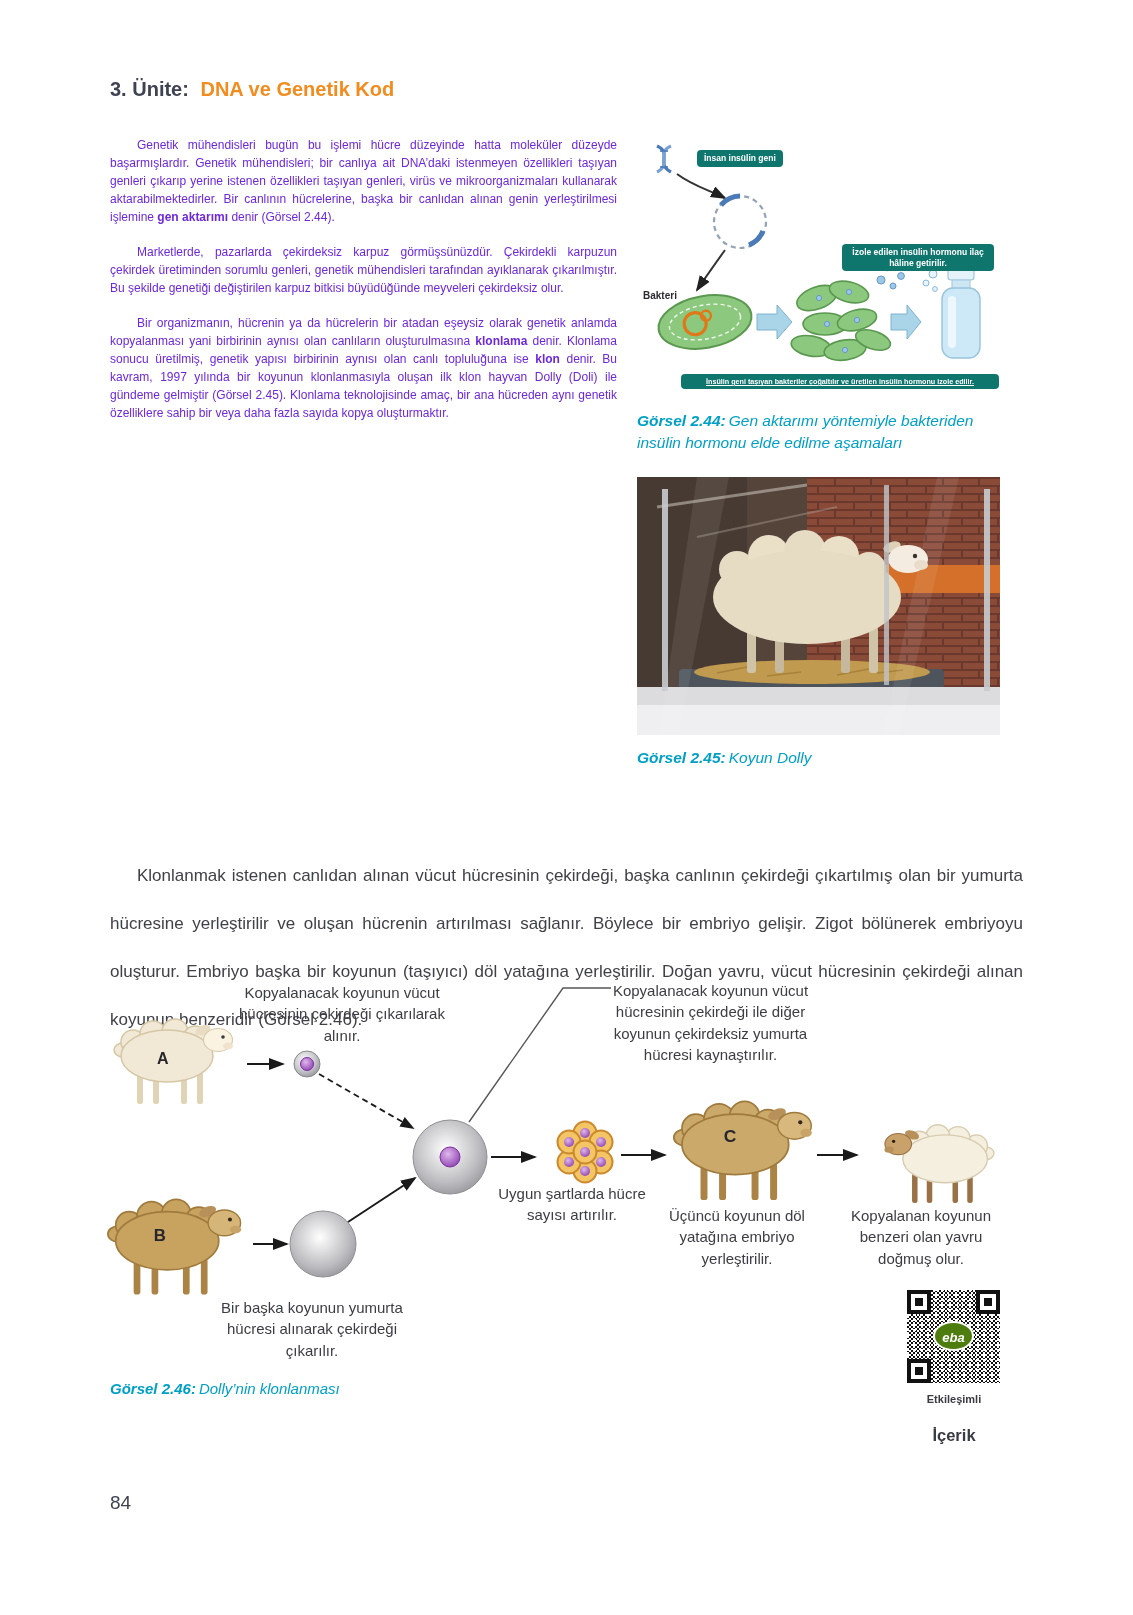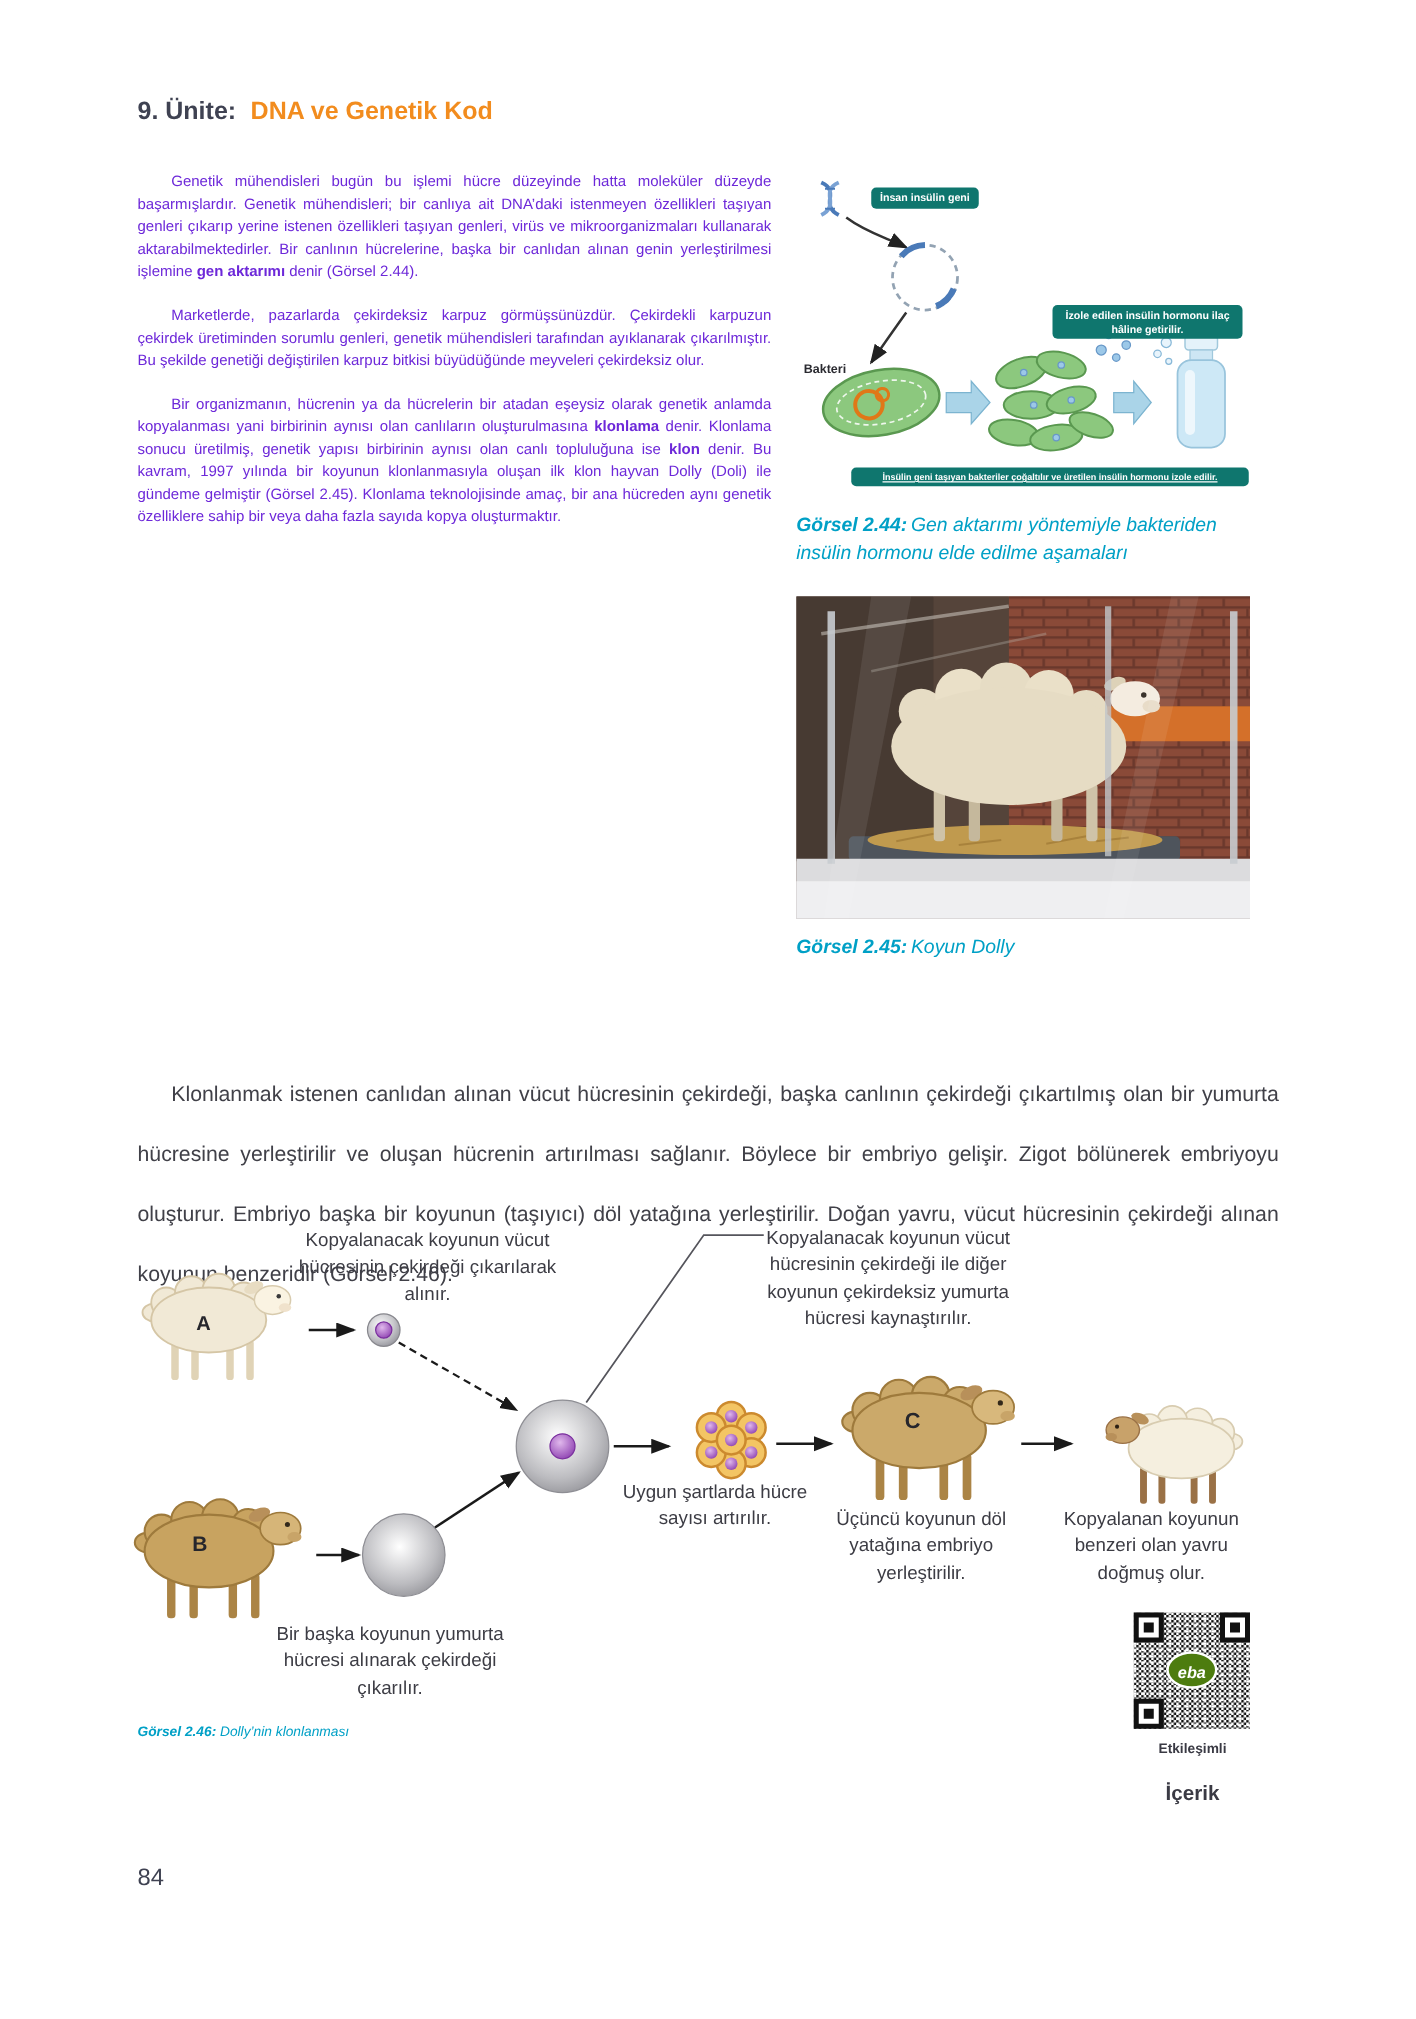--- a/index.html
+++ b/index.html
@@ -32,21 +32,21 @@
   .full-par p { font-size:17px; line-height:48px; text-align:justify; text-indent:27px;margin-top:34px; }
 
   .d-label { position:absolute; font-size:15px; line-height:1.42; text-align:center; color:#3c3c44; }
   .lbl-extract { left:228px; top:982px;  width:228px; }
   .lbl-fuse    { left:588px; top:980px;  width:245px; }
   .lbl-divide  { left:498px; top:1183px; width:148px; }
   .lbl-implant { left:652px; top:1205px; width:170px; }
   .lbl-born    { left:836px; top:1205px; width:170px; }
   .lbl-egg     { left:212px; top:1297px; width:200px; }
 
-  .caption-246 { left:110px; top:1380px; width:420px; font-size:11px; font-style:italic;
+  .caption-246 { left:110px; top:1380px; width:420px; font-size:15px; font-style:italic;
                  color:#00a0c6; }
   .caption-246 b { margin-right:3px; }
 
   .qr-wrap { left:905px; top:1288px; width:97px; height:97px; }
   .eba-logo { position:absolute; left:28px; top:33px; width:41px; height:30px;
               background:#4d7c0f; border-radius:50%; color:#fff; font-style:italic;
               font-weight:bold; font-size:13px; text-align:center; line-height:30px;
               border:2px solid #fff; }
   .etk1 { left:878px; top:1393px; width:152px; text-align:center; font-size:11px;
           font-weight:bold; color:#3a3a44; }
@@ -54,21 +54,21 @@
           font-weight:bold; color:#3a3a44; }
 
   .pagenum { left:110px; top:1492px; font-size:19px; color:#3f4252; }
 </style>
 </head>
 <body>
 
 <div class="page">
 
   <div class="abs header">
-    <span class="unit">9. Ünite:</span>
+    <span class="unit">3. Ünite:</span>
     <span class="title">DNA ve Genetik Kod</span>
   </div>
 
   <div class="abs col-left">
     <p class="body"><span>Genetik mühendisleri bugün bu işlemi hücre düzeyinde hatta moleküler düzeyde başarmışlardır. Genetik mühendisleri; bir canlıya ait DNA’daki istenmeyen özellikleri taşıyan genleri çıkarıp yerine istenen özellikleri taşıyan genleri, virüs ve mikroorganizmaları kullanarak aktarabilmektedirler. Bir canlının hücrelerine, başka bir canlıdan alınan genin yerleştirilmesi işlemine </span><b>gen aktarımı</b><span> denir (Görsel 2.44).</span></p>
     <p class="body">Marketlerde, pazarlarda çekirdeksiz karpuz görmüşsünüzdür. Çekirdekli karpuzun çekirdek üretiminden sorumlu genleri, genetik mühendisleri tarafından ayıklanarak çıkarılmıştır. Bu şekilde genetiği değiştirilen karpuz bitkisi büyüdüğünde meyveleri çekirdeksiz olur.</p>
     <p class="body"><span>Bir organizmanın, hücrenin ya da hücrelerin bir atadan eşeysiz olarak genetik anlamda kopyalanması yani birbirinin aynısı olan canlıların oluşturulmasına </span><b>klonlama</b><span> denir. Klonlama sonucu üretilmiş, genetik yapısı birbirinin aynısı olan canlı topluluğuna ise </span><b>klon</b><span> denir. Bu kavram, 1997 yılında bir koyunun klonlanmasıyla oluşan ilk klon hayvan Dolly (Doli) ile gündeme gelmiştir (Görsel 2.45). Klonlama teknolojisinde amaç, bir ana hücreden aynı genetik özelliklere sahip bir veya daha fazla sayıda kopya oluşturmaktır.</span></p>
   </div>
 
   <div class="abs col-right">

